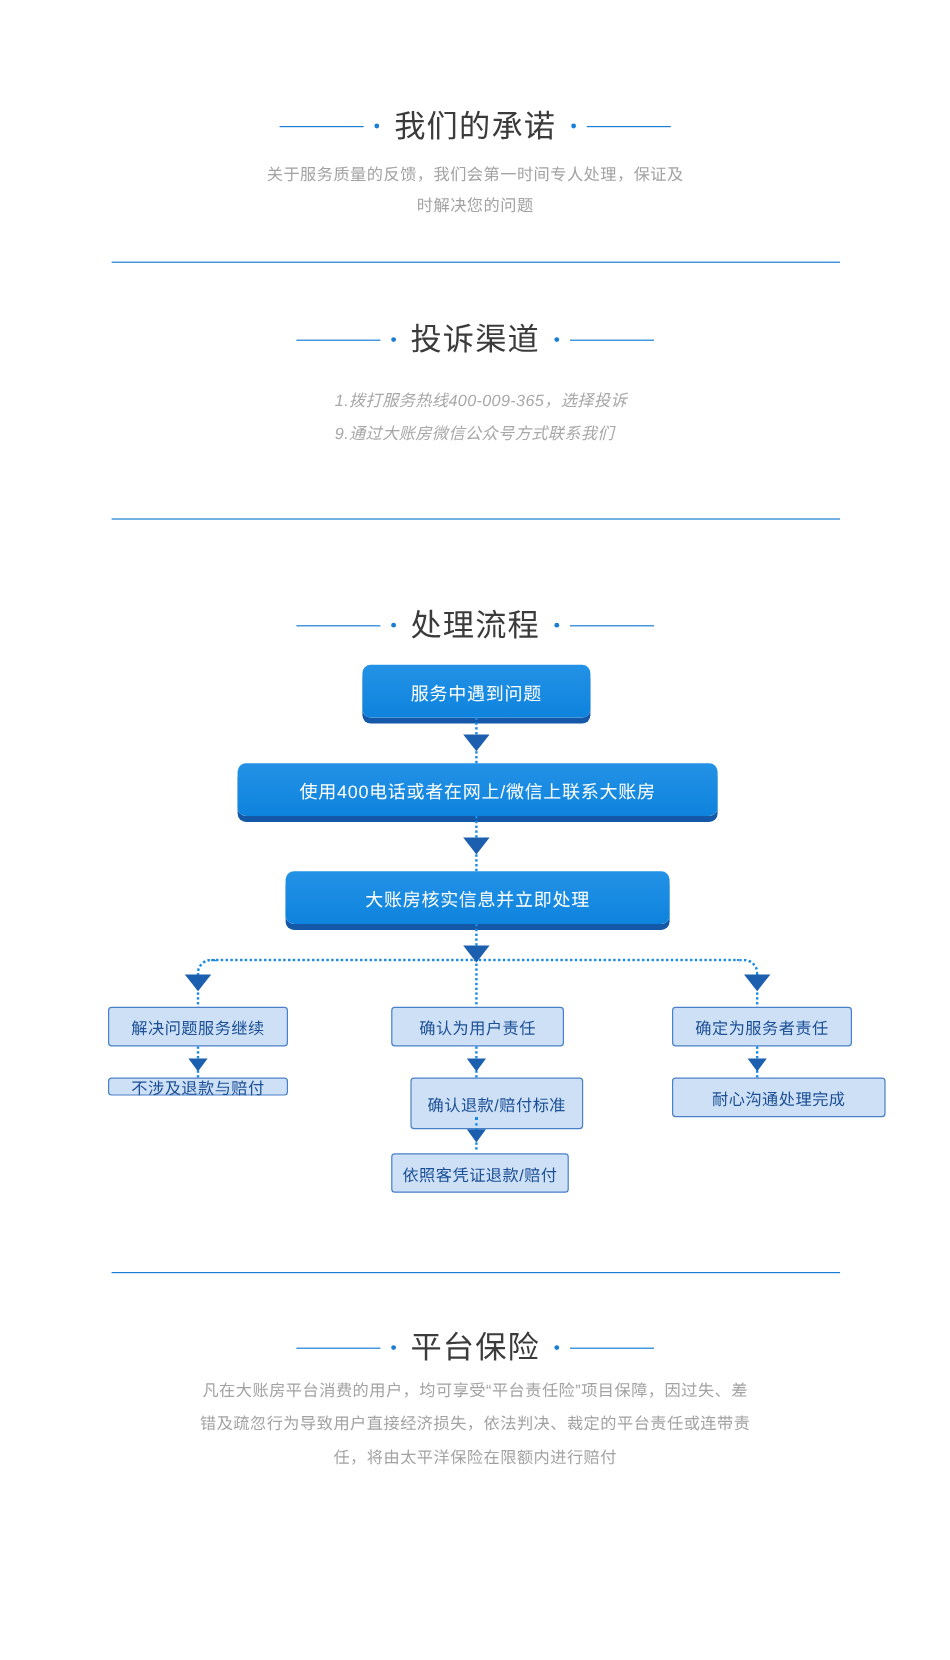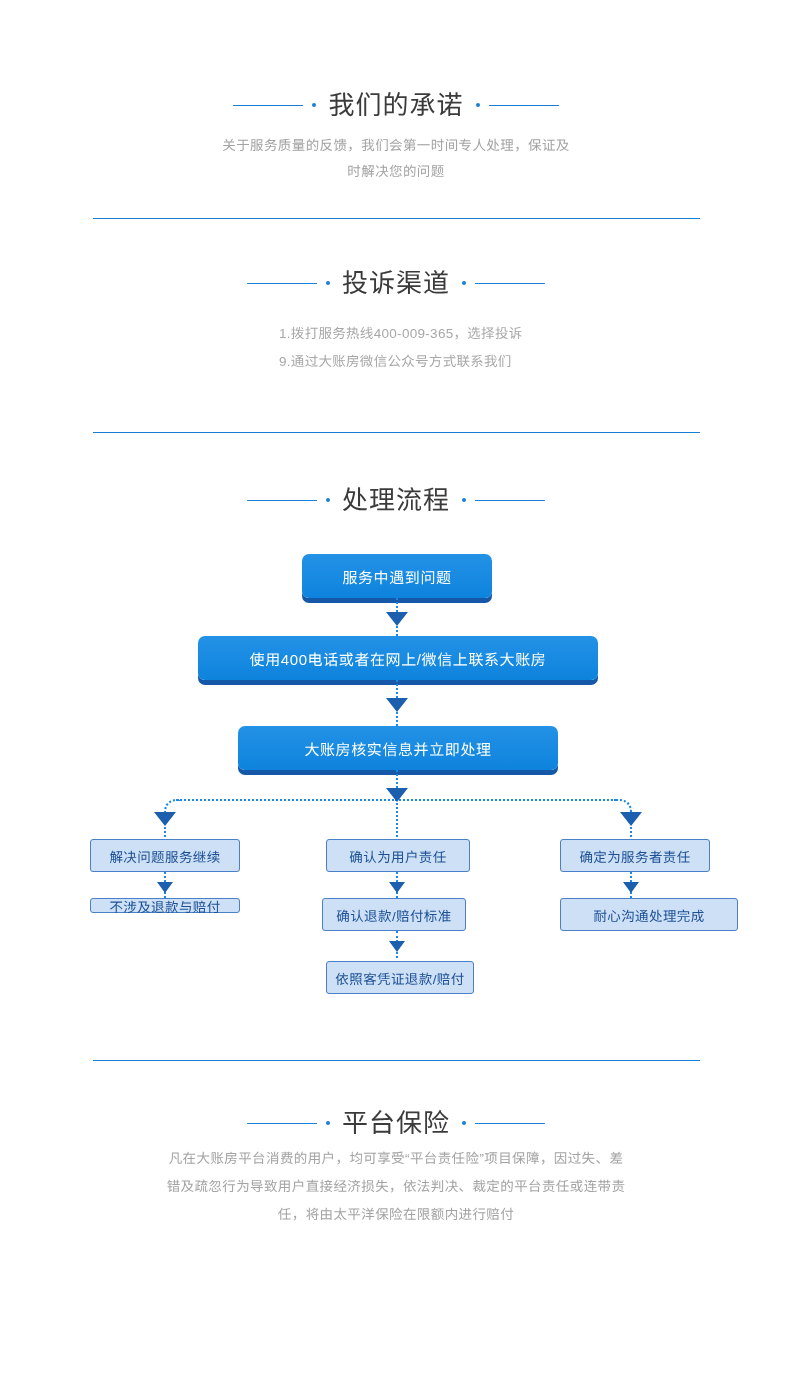--- a/index.html
+++ b/index.html
@@ -168,28 +168,28 @@
   <div class="divider" style="top:218px;"></div>
 
   <div class="section-head" style="top:270px;">
     <span class="rule"></span>
     <span class="dot"></span>
     <span class="title">投诉渠道</span>
     <span class="dot"></span>
     <span class="rule"></span>
   </div>
 
-  <div class="para-left" style="top:320px; left:279px;">
+  <div class="para-left" style="top:320px; left:279px;font-style:italic;">
     <div>1.拨打服务热线400-009-365，选择投诉</div>
     <div>9.通过大账房微信公众号方式联系我们</div>
   </div>
 
   <div class="divider" style="top:432px;"></div>
 
-  <div class="section-head" style="top:487px;">
+  <div class="section-head" style="top:508px;">
     <span class="rule"></span>
     <span class="dot"></span>
     <span class="title">处理流程</span>
     <span class="dot"></span>
     <span class="rule"></span>
   </div>
 
   <div class="flow">
 
     <div class="node-primary" style="left:302px; top:554px; width:190px; height:44px;">服务中遇到问题</div>
@@ -221,21 +221,21 @@
     <div class="arrow" style="left:620px; top:812px;"></div>
 
     <div class="node-light" style="left:90px; top:839px; width:150px; height:33px;">解决问题服务继续</div>
     <div class="vline" style="left:164px; top:872px; height:26px;"></div>
     <div class="arrow small" style="left:157px; top:882px;"></div>
     <div class="node-light" style="left:90px; top:898px; width:150px; height:15px;">不涉及退款与赔付</div>
 
     <div class="node-light" style="left:326px; top:839px; width:144px; height:33px;">确认为用户责任</div>
     <div class="vline" style="left:396px; top:872px; height:26px;"></div>
     <div class="arrow small" style="left:389px; top:882px;"></div>
-    <div class="node-light" style="left:322px; top:898px; width:144px; height:33px;">确认退款/赔付标准</div>
+    <div class="node-light" style="left:342px; top:898px; width:144px; height:43px;">确认退款/赔付标准</div>
     <div class="vline" style="left:396px; top:931px; height:27px;"></div>
     <div class="arrow small" style="left:389px; top:941px;"></div>
     <div class="node-light" style="left:326px; top:961px; width:148px; height:33px;">依照客凭证退款/赔付</div>
 
     <div class="node-light" style="left:560px; top:839px; width:150px; height:33px;">确定为服务者责任</div>
     <div class="vline" style="left:630px; top:872px; height:26px;"></div>
     <div class="arrow small" style="left:623px; top:882px;"></div>
     <div class="node-light" style="left:560px; top:898px; width:178px; height:33px;">耐心沟通处理完成</div>
 
   </div>

